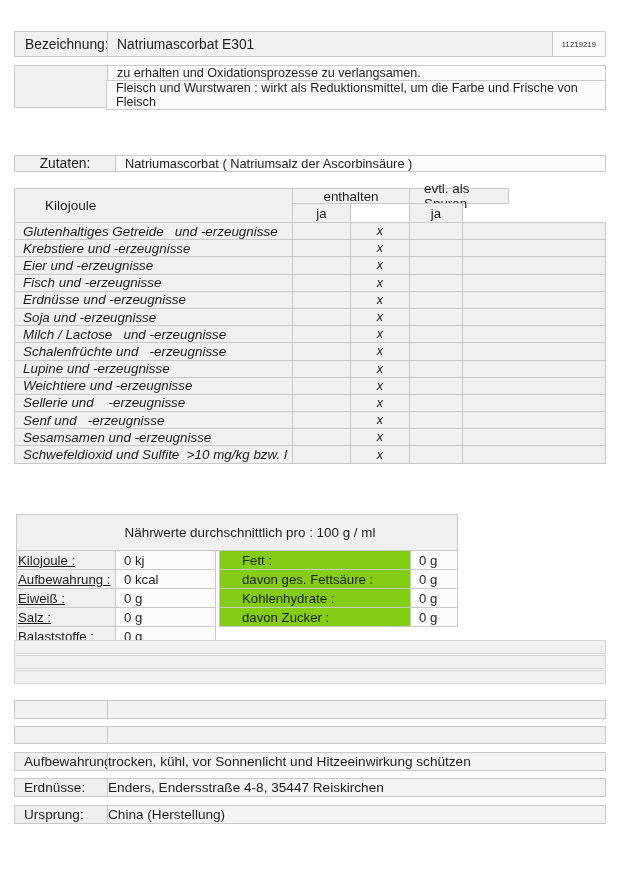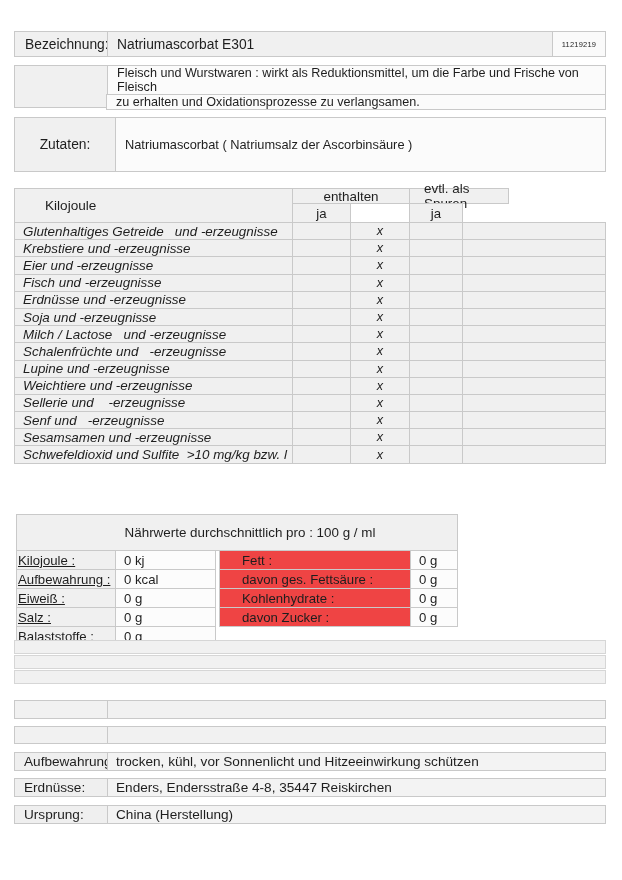--- a/index.html
+++ b/index.html
@@ -18,21 +18,21 @@
   .row-bez .code{width:54px;justify-content:center;font-size:7.5px;background:#fafafa;letter-spacing:.2px;}
 
   
   .desc{position:absolute;left:14px;top:65px;width:592px;height:43px;}
   .desc .spacer{width:94px;height:43px;}
   .desc .lines{flex:1;display:flex;flex-direction:column;margin-left:-1px;}
   .desc .line{flex:1;padding-left:9px;font-size:12.6px;}
   .desc .line + .line{margin-top:-1px;}
 
   
-  .row-zut{position:absolute;left:14px;top:117px;width:592px;height:55px;}
+  .row-zut{position:absolute;left:14px;top:117px;width:592px;height:55px;align-items:flex-end;}
   .row-zut .label{width:102px;justify-content:center;font-size:13.8px;}
   .row-zut .value{flex:1;padding-left:9px;font-size:12.8px;}
 
   
   .alg{position:absolute;left:14px;top:188px;width:592px;}
   .alg-head{position:relative;height:35px;}
   .alg-head .tc{position:absolute;}
   .a-name{left:0;top:0;width:279px;height:35px;padding-left:30px;font-size:13.6px;}
   .a-enth{left:278px;top:0;width:118px;height:16px;justify-content:center;font-size:13.4px;}
   .a-spur{left:395px;top:0;width:100px;height:16px;justify-content:center;font-size:13.4px;padding-left:14px;}
@@ -53,52 +53,52 @@
   .nut{position:absolute;left:16px;top:514px;width:442px;}
   .nut-title{height:37px;justify-content:center;font-size:13.4px;padding-left:26px;}
   .nut-body{display:flex;margin-top:-1px;}
   .nut-left{width:204px;}
   .nut-right{width:239px;margin-left:-1px;}
   .nut-row{display:flex;height:20px;}
   .nut-row + .nut-row{margin-top:-1px;}
   .nut-row .tc + .tc{margin-left:-1px;}
   .nl-label{width:100px;padding-left:1px;font-size:13.2px;text-decoration:underline;}
   .nl-value{width:101px;padding-left:8px;font-size:13.2px;background:#fcfcfc;}
-  .nr-label{width:192px;padding-left:22px;font-size:13.2px;background:#ef4444;}
+  .nr-label{width:192px;padding-left:22px;font-size:13.2px;background:#84cc16;}
   .nr-value{width:48px;padding-left:8px;font-size:13.2px;background:#fcfcfc;}
 
   
   .band{position:absolute;left:14px;width:592px;height:14px;box-sizing:border-box;border:1px solid #d6d6d6;background:#f1f1f1;}
 
   
   .erow{position:absolute;left:14px;width:592px;}
   .erow .label{width:94px;background:#f1f1f1;}
   .erow .value{flex:1;background:#f1f1f1;}
 
   
   .irow{position:absolute;left:14px;width:592px;height:19px;}
   .irow .label{width:94px;padding-left:9px;font-size:13.6px;background:#efefef;}
-  .irow .value{flex:1;padding-left:8px;font-size:13.6px;background:#f3f3f3;}
+  .irow .value{flex:1;font-size:13.6px;background:#f3f3f3;}
 </style>
 </head>
 <body>
 
 <div class="page">
 
   <div class="row-bez flexrow">
     <div class="tc label">Bezeichnung:</div>
     <div class="tc value">Natriumascorbat E301</div>
     <div class="tc code">11219219</div>
   </div>
 
   <div class="desc flexrow">
     <div class="tc spacer"></div>
     <div class="lines">
+      <div class="tc lite line">zu erhalten und Oxidationsprozesse zu verlangsamen.</div>
       <div class="tc lite line">Fleisch und Wurstwaren : wirkt als Reduktionsmittel, um die Farbe und Frische von Fleisch</div>
-      <div class="tc lite line">zu erhalten und Oxidationsprozesse zu verlangsamen.</div>
     </div>
   </div>
 
   <div class="row-zut flexrow">
     <div class="tc label">Zutaten:</div>
     <div class="tc lite value">Natriumascorbat ( Natriumsalz der Ascorbinsäure )</div>
   </div>
 
   <div class="alg">
     <div class="alg-head">

